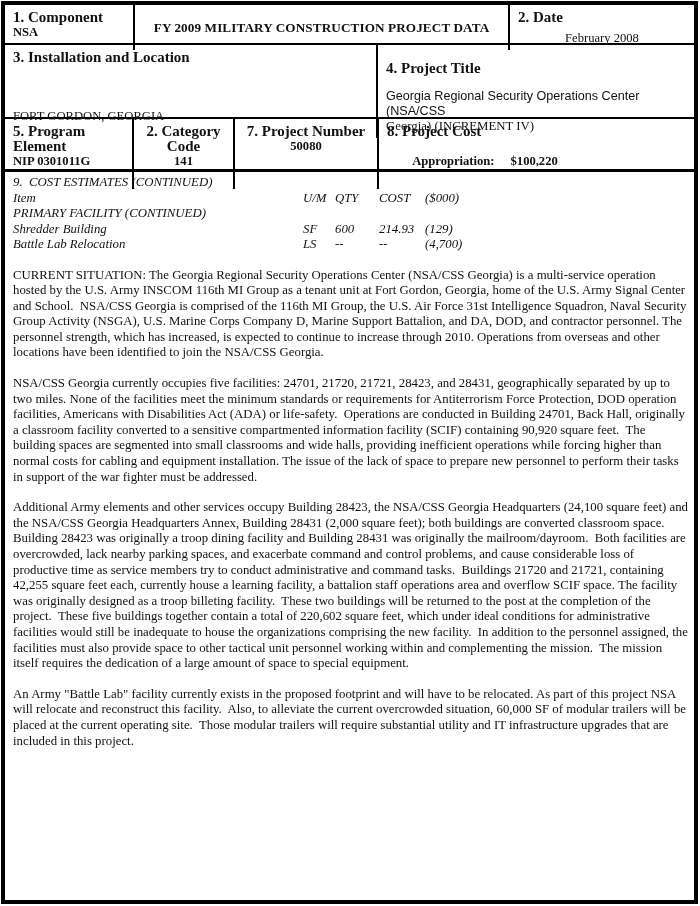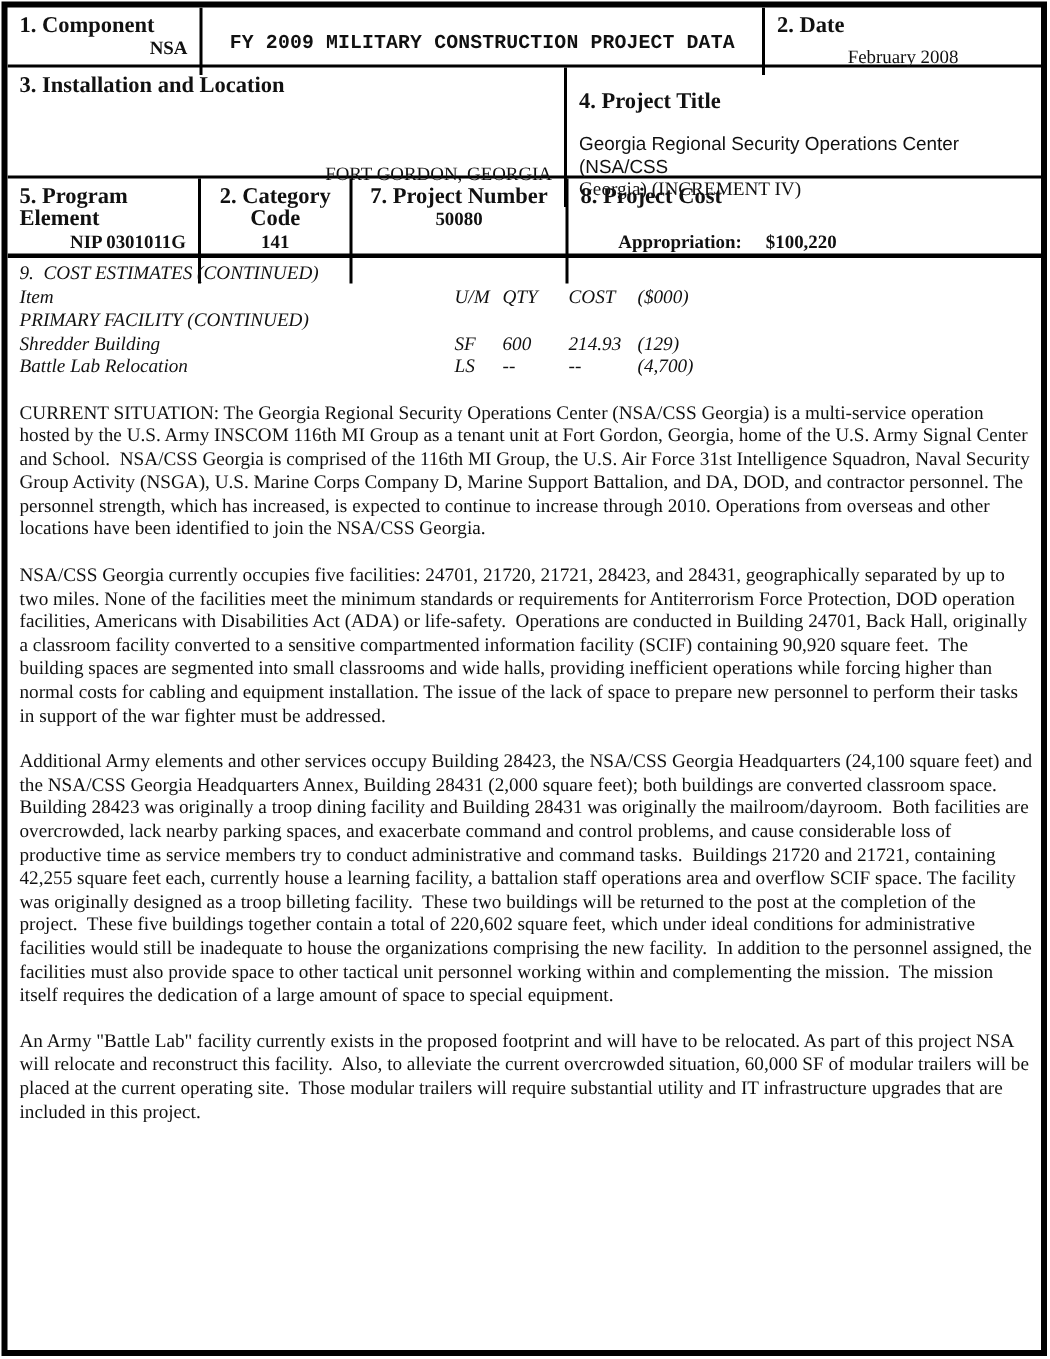--- a/index.html
+++ b/index.html
@@ -19,24 +19,24 @@
     overflow: hidden;
   }
   
   .hrow { display: grid; border-bottom: 2px solid #000000; }
   .row1 { grid-template-columns: 130px 1fr 184px; height: 40px; }
   .row2 { grid-template-columns: 373px 1fr; height: 74px; }
   .row3 { grid-template-columns: 129px 101px 144px 1fr; height: 53px; border-bottom-width: 3px; }
   .cell { padding: 5px 8px 4px 8px; display: flex; flex-direction: column; }
   .cell.rb { border-right: 2px solid #000000; }
   .lbl { font-weight: bold; font-size: 15px; line-height: 15px; }
-  .val { font-size: 12.6px; line-height: 15px; text-align: right; }
+  .val { font-size: 12.6px; line-height: 15px; }
   .bold { font-weight: bold; }
   .title-cell { justify-content: center; align-items: center; }
-  .form-title { font-weight: bold; font-size: 13.2px; text-align: center; letter-spacing: 0.1px; font-family: Liberation Mono, monospace; }
+  .form-title { font-weight: bold; font-size: 13.2px; text-align: center; letter-spacing: 0.1px; }
   .date-val { text-align: center; margin-top: 6px; }
   .sb { justify-content: space-between; }
   .loc-val { margin-bottom: 10px; }
   .ptitle-cell { padding-top: 16px; }
   .ptitle-val { margin-top: 13px; font-family: "Liberation Sans", sans-serif; font-size: 12.6px; line-height: 15px; }
   .ptitle-val2 { font-family: "Liberation Serif", serif; font-size: 12.8px; }
   .ctr { text-align: center; }
   .approp-line { font-weight: bold; font-size: 12.6px; margin-bottom: 1px; white-space: pre-wrap; }
   .approp-val { margin-left: 16px; }
   

